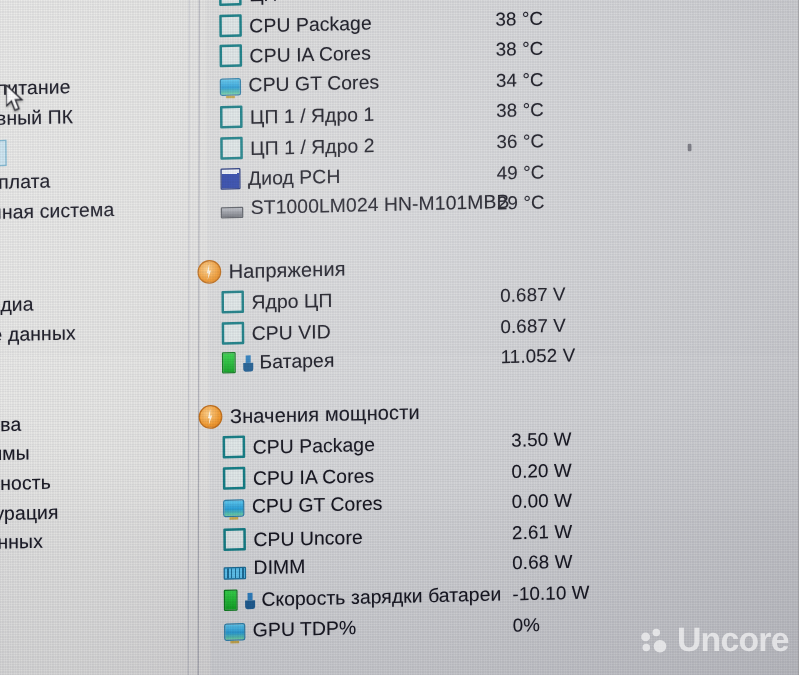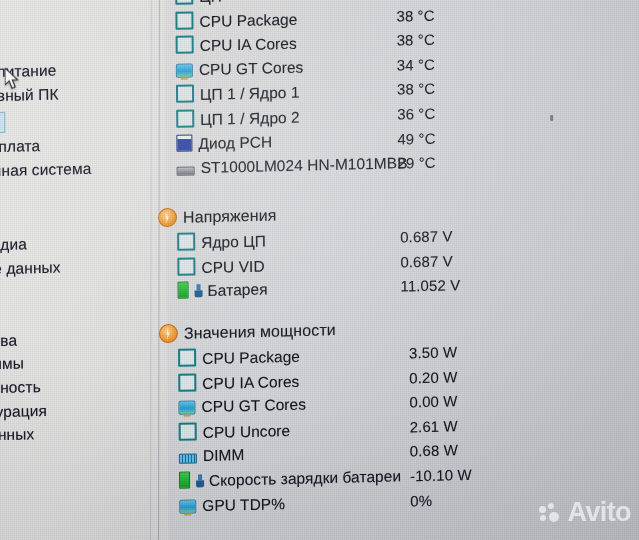--- a/index.html
+++ b/index.html
@@ -221,15 +221,15 @@
   <div id="vignette"></div>
   <div id="blurtop"></div>
 
   <div id="avito">
     <span class="dots">
       <i></i>
         <i></i>
         <i></i>
         <i></i>
     </span>
-    <span class="wm-text">Avito</span>
+    <span class="wm-text">Uncore</span>
   </div>
 </div>
 
 </body></html>

